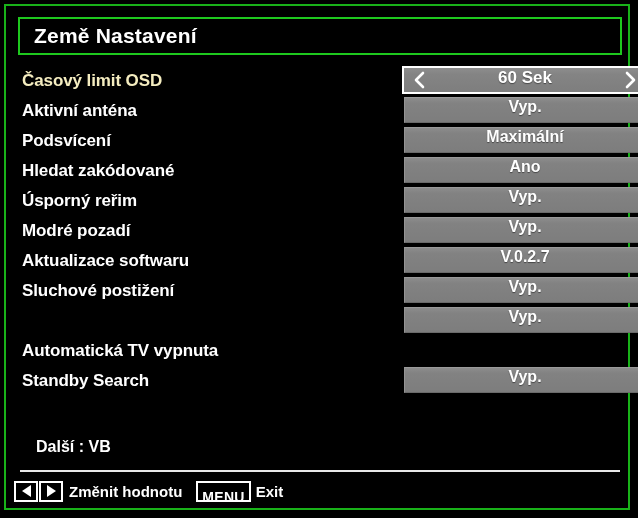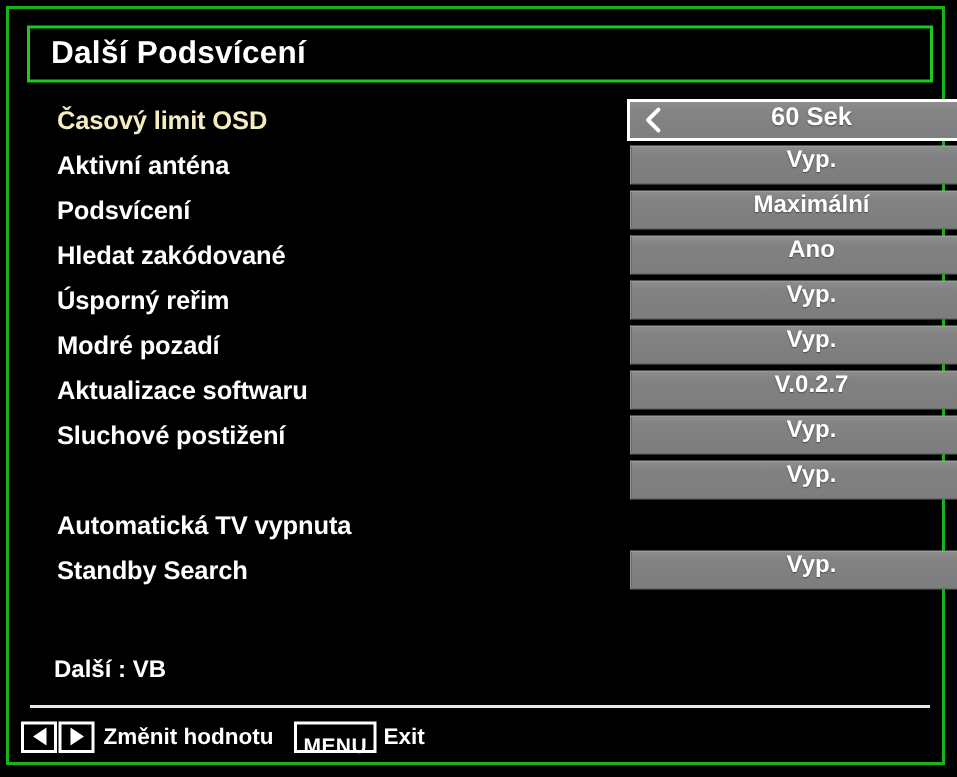--- a/index.html
+++ b/index.html
@@ -48,21 +48,21 @@
     font-size: 21px;
     font-weight: bold;
     padding-left: 14px;
     letter-spacing: 0.2px;
     white-space: nowrap;
   }
 
   
   .rows {
     position: absolute;
-    left: 16px;
+    left: 0;
     top: 66px;
     width: 520px;
   }
   .row {
     position: relative;
     height: 30px;
   }
   .row-label {
     position: absolute;
     left: 22px;
@@ -196,21 +196,21 @@
   .tri.right { border-left: 9px solid #ffffff; }
 </style>
 </head>
 <body>
 
 <div id="screen">
 
   <div class="outer-frame"></div>
 
   <div class="title-box">
-    <div class="title-text">Další Podsvícení</div>
+    <div class="title-text">Země Nastavení</div>
   </div>
 
   <div class="rows" id="rows-container">
       <div class="row selected">
         <div class="row-label">Časový limit OSD</div>
         <div class="value-box">
           <span class="arrow left"><svg width="16" height="20" viewBox="0 0 16 20">
               <path d="M12 3 L5 10 L12 17" fill="none" stroke="#ffffff" stroke-width="2.6" stroke-linecap="round" stroke-linejoin="round"></path>
             </svg></span>
           <span class="value-text">60 Sek</span>

